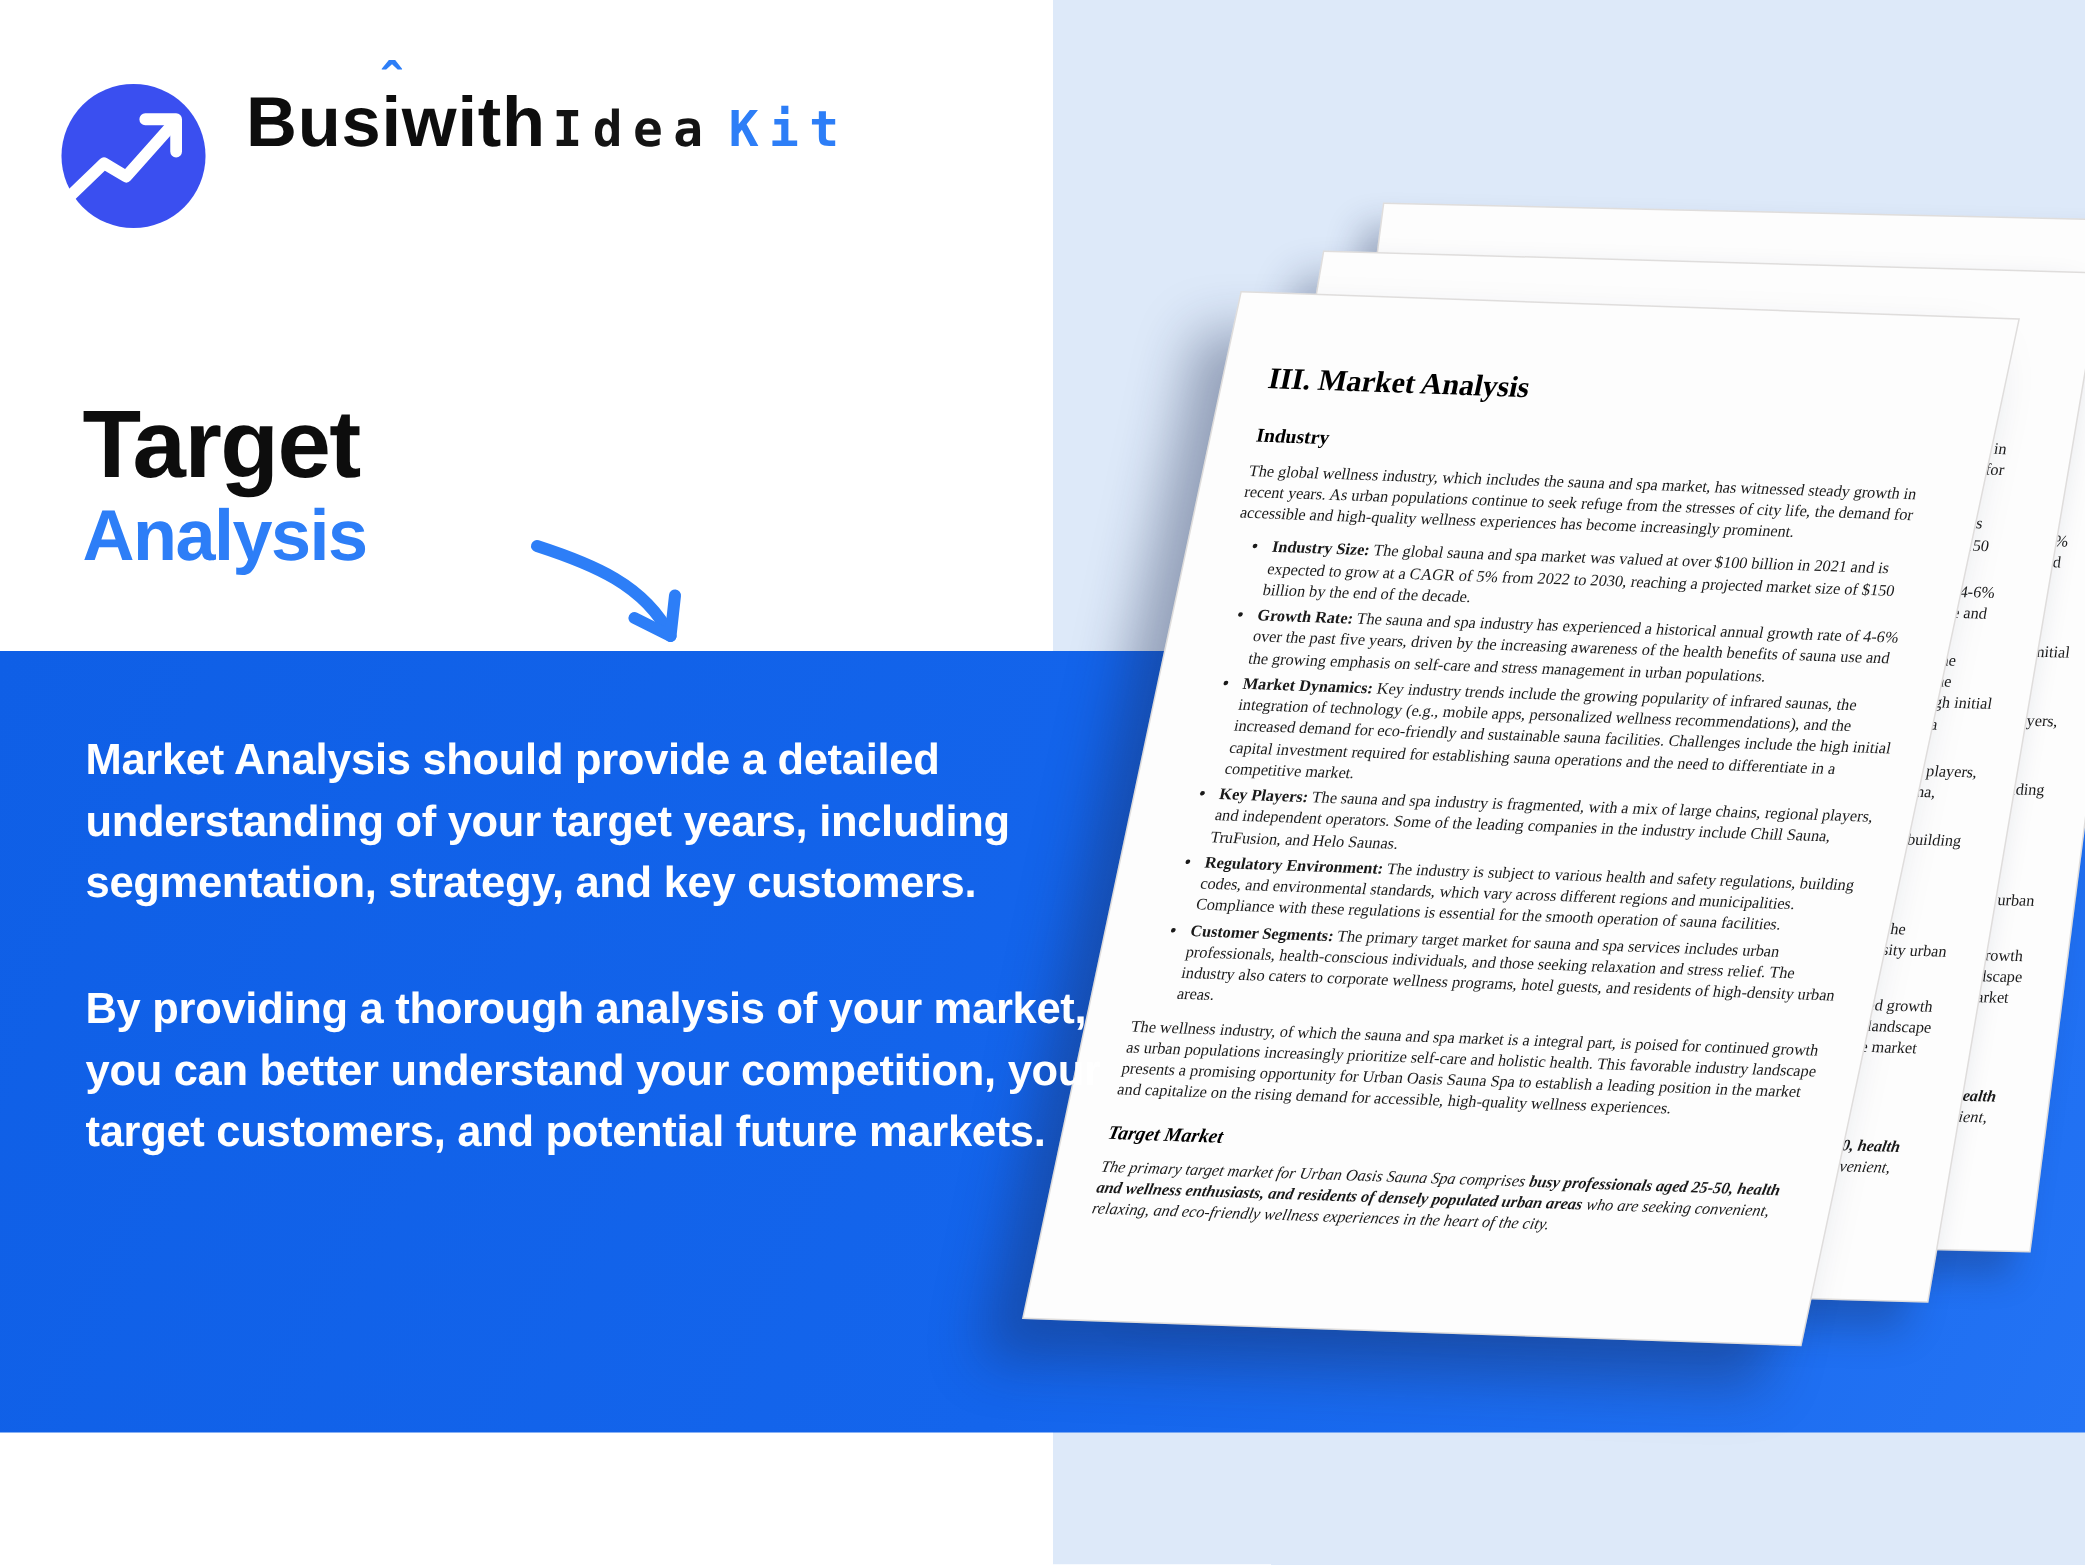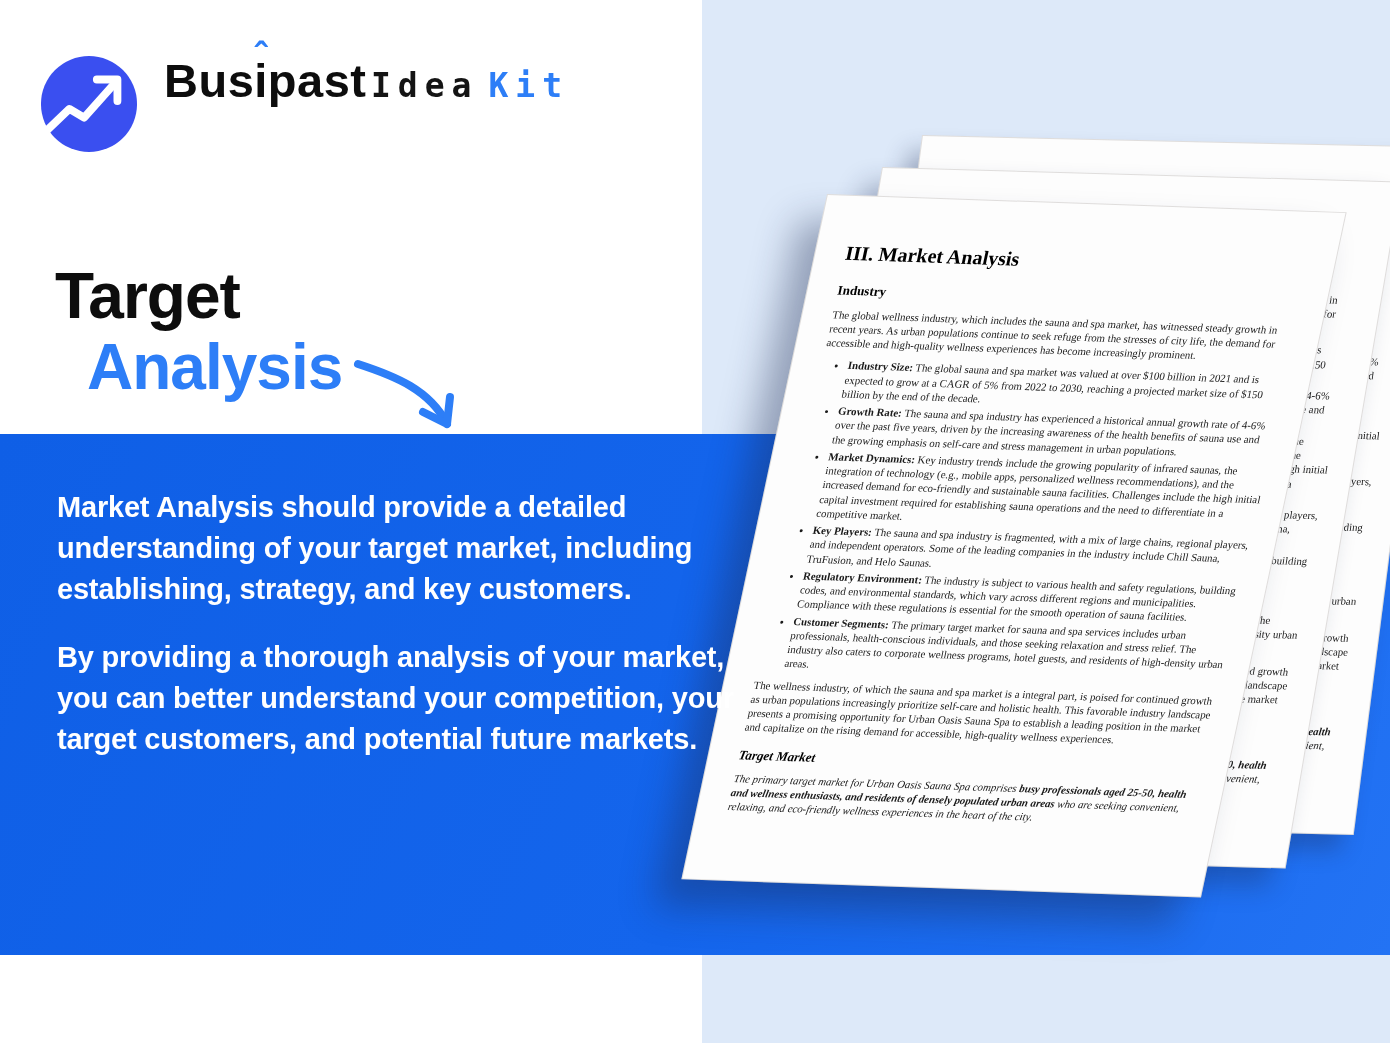--- a/index.html
+++ b/index.html
@@ -31,29 +31,29 @@
     color:#2d7ef7;font-size:0.8em;font-weight:700;
   }
   .brand-line2{
     font-family:"DejaVu Sans Mono",monospace;font-size:33px;font-weight:600;
     color:#141414;letter-spacing:7px;margin-top:23px;line-height:1;
   }
   .brand-accent{color:#2d7ef7;margin-left:10px;}
   
   .hero{position:absolute;left:55px;top:240px;z-index:5;line-height:1.1;}
   .hero-dark{display:block;font-size:64px;font-weight:700;color:#0d0d0d;letter-spacing:-1px;}
-  .hero-accent{display:block;font-size:64px;font-weight:700;color:#2d7ef7;letter-spacing:-1px;margin-left:32px;}
+  .hero-accent{display:block;font-size:48px;font-weight:700;color:#2d7ef7;letter-spacing:-1px;}
   .curved-arrow{position:absolute;left:350px;top:352px;width:120px;height:90px;z-index:5;}
   
   .band-copy{
     position:absolute;left:57px;top:487px;width:690px;z-index:5;
     color:#ffffff;font-size:29px;font-weight:700;line-height:1.42;letter-spacing:-0.2px;
   }
   .band-copy p{margin:0;}
-  .band-copy p + p{margin-top:26px;}
+  .band-copy p + p{margin-top:42px;}
   
   .paper{
     position:absolute;width:520px;height:690px;background:#fdfdfd;
     transform-origin:top left;box-sizing:border-box;
     padding:44px 22px 20px 30px;overflow:hidden;
     border:1px solid rgba(90,80,70,0.18);
   }
   .paper-back{
     left:922px;top:135px;transform:rotate(1.3deg) skewX(-6deg);z-index:2;
     box-shadow:-12px 16px 22px rgba(25,39,80,0.30);
@@ -89,39 +89,39 @@
 
 <div class="logo">
   <span class="logo-mark">
     <svg viewBox="0 0 100 100" width="98" height="98">
       <circle cx="50" cy="50" r="49" fill="#3a4ff0"></circle>
       <polyline points="6,78 30,55 45,64 78,27" fill="none" stroke="#ffffff" stroke-width="8" stroke-linecap="round" stroke-linejoin="round"></polyline>
       <polyline points="58,25 79,25 79,47" fill="none" stroke="#ffffff" stroke-width="8" stroke-linecap="round" stroke-linejoin="round"></polyline>
     </svg>
   </span>
   <span class="logo-text">
-    <span class="brand-line1"><span>Bus</span><span class="i-wrap"><span>i</span><span class="i-hat">ˆ</span></span><span>past</span></span>
+    <span class="brand-line1"><span>Bus</span><span class="i-wrap"><span>i</span><span class="i-hat">ˆ</span></span><span>with</span></span>
     <span class="brand-line2"><span>Idea</span><span class="brand-accent">Kit</span></span>
   </span>
 </div>
 
 <h1 class="hero">
   <span class="hero-dark">Target</span>
   <span class="hero-accent">Analysis</span>
 </h1>
 
 <span class="curved-arrow">
   <svg viewBox="0 0 120 90" width="120" height="90">
     <path d="M8,12 C45,24 80,38 97,72" fill="none" stroke="#2d7ef7" stroke-width="8" stroke-linecap="round"></path>
     <polyline points="73,60 97,72 100,45" fill="none" stroke="#2d7ef7" stroke-width="8" stroke-linecap="round" stroke-linejoin="round"></polyline>
   </svg>
 </span>
 
 <div class="band-copy">
-  <p>Market Analysis should provide a detailed understanding of your target market, including establishing, strategy, and key customers.</p>
+  <p>Market Analysis should provide a detailed understanding of your target years, including segmentation, strategy, and key customers.</p>
   <p>By providing a thorough analysis of your market, you can better understand your competition, your target customers, and potential future markets.</p>
 </div>
 
 <div class="paper paper-back paper-copy">
     <div class="doc-content">
     <h1 class="doc-title">III. Market Analysis</h1>
     <h2 class="doc-h2">Industry</h2>
     <p>The global wellness industry, which includes the sauna and spa market, has witnessed steady growth in recent years. As urban populations continue to seek refuge from the stresses of city life, the demand for accessible and high-quality wellness experiences has become increasingly prominent.</p>
     <ul class="doc-bullets">
       <li><b>Industry Size:</b> <span>The global sauna and spa market was valued at over $100 billion in 2021 and is expected to grow at a CAGR of 5% from 2022 to 2030, reaching a projected market size of $150 billion by the end of the decade.</span></li>

